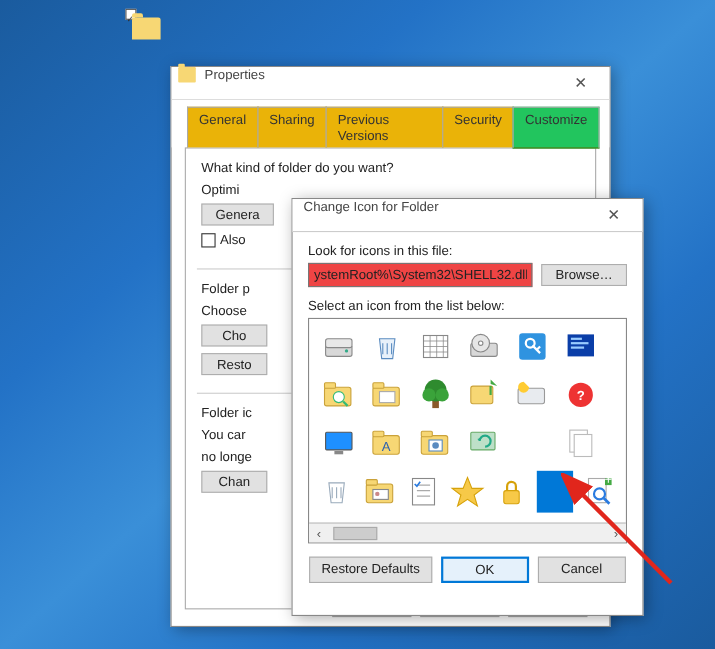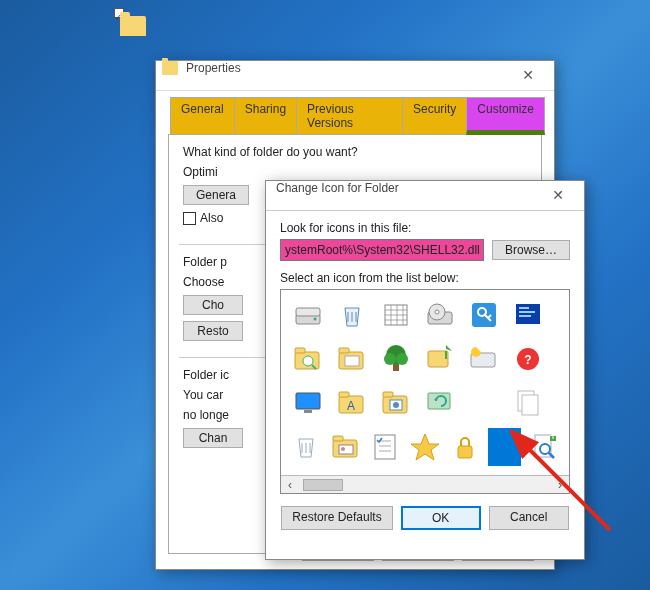--- a/index.html
+++ b/index.html
@@ -14,21 +14,21 @@
 .window { position:absolute; background:#fff; border:1px solid #888; box-shadow:3px 3px 14px rgba(0,0,0,.35); }
 .props { top:60px; left:155px; width:400px; height:510px; }
 .titlebar { height:30px; display:flex; align-items:flex-start; padding:0 6px; border-bottom:1px solid #ddd; background:#fff; }
 .titlebar .ticon { width:16px; height:14px; background:#f7d774; border-radius:1px; margin-right:8px; position:relative; }
 .titlebar .ticon::before { content:''; position:absolute; top:-3px; left:0; width:6px; height:3px; background:#f7d774; border-radius:1px 1px 0 0; }
 .titlebar .ttl { flex:1; color:#444; }
 .close-x { width:40px; height:28px; display:flex; align-items:center; justify-content:center; color:#555; font-size:14px; }
 
 .tabs { display:flex; padding:6px 10px 0 14px; gap:0; background:#fff; }
 .tab { padding:4px 10px; border:1px solid #aaa; border-bottom:none; background:#eab308; color:#333; margin-right:-1px; position:relative; }
-.tab.active { background:#d946ef; z-index:2; border-bottom:5px solid #4d7c0f; margin-bottom:-1px; }
+.tab.active { background:#22c55e; z-index:2; border-bottom:1px solid #4d7c0f; margin-bottom:-1px; }
 .tabpanel { border:1px solid #aaa; margin:0 12px 0 12px; padding:10px 14px 70px; background:#fff; height:420px; }
 
 .grp { margin-bottom:16px; }
 .grp-l { color:#222; margin-bottom:6px; }
 .grp-s { color:#222; margin-bottom:6px; }
 .btnrow { margin-top:4px; }
 .winbtn { display:inline-block; border:1px solid #adadad; background:#e1e1e1; padding:2px 12px; color:#222; min-width:60px; text-align:center; }
 .chk { display:inline-flex; align-items:center; gap:4px; margin-top:6px; color:#222; }
 .chkbox { width:13px; height:13px; border:1px solid #333; display:inline-block; }
 
@@ -36,21 +36,21 @@
 
 .bottombar { position:absolute; bottom:8px; right:20px; display:flex; gap:8px; }
 .bottombar .winbtn { min-width:72px; padding:3px 14px; }
 .winbtn.disabled { color:#a0a0a0; }
 
 .ci { top:180px; left:265px; width:320px; height:380px; background:#fff; }
 .ci .titlebar { border-bottom:1px solid #ccc; }
 .ci-body { padding:10px 14px; }
 .lbl { color:#222; margin-bottom:4px; }
 .row { display:flex; gap:8px; margin-bottom:10px; align-items:center; }
-.txtin { flex:1; border:1px solid #777; padding:2px 4px; background:#ec4899; color:#222; height:22px; }
+.txtin { flex:1; border:1px solid #777; padding:2px 4px; background:#ef4444; color:#222; height:22px; }
 
 .iconbox { border:1px solid #888; background:#fff; height:205px; padding:6px 4px 0; position:relative; }
 .iconrows { display:flex; flex-direction:column; gap:6px; }
 .iconrow { display:flex; gap:6px; align-items:center; justify-content:flex-start; padding:0 4px; }
 .ic { width:38px; height:38px; display:flex; align-items:center; justify-content:center; }
 .sel { background:#0078d7; }
 
 .hscroll { position:absolute; bottom:0; left:0; right:0; height:18px; border-top:1px solid #bbb; background:#f0f0f0; display:flex; align-items:center; }
 .hscroll .arrow { width:18px; height:18px; display:flex; align-items:center; justify-content:center; color:#555; }
 .hscroll .track { flex:1; position:relative; height:16px; }

